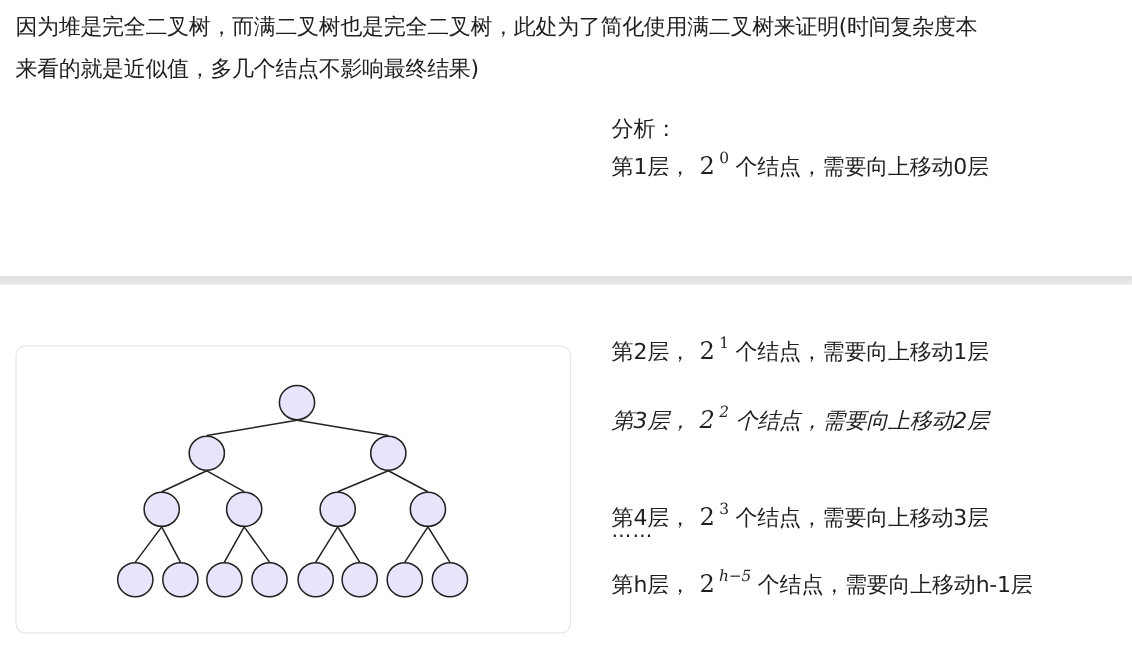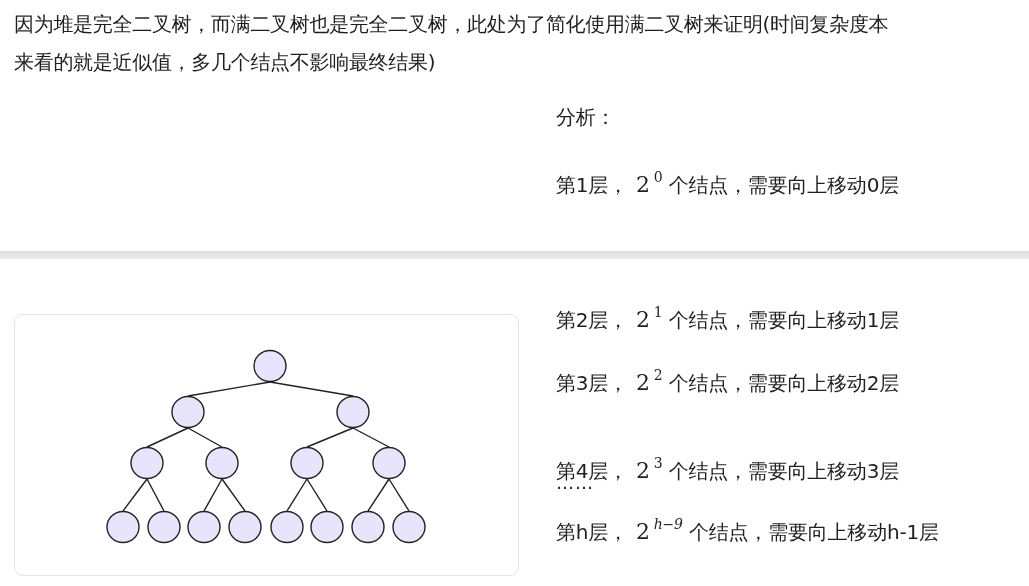--- a/index.html
+++ b/index.html
@@ -43,21 +43,21 @@
 </head>
 <body>
 
 <div class="para">
   <span class="line">因为堆是完全二叉树，而满二叉树也是完全二叉树，此处为了简化使用满二叉树来证明(时间复杂度本</span>
   <span class="line">来看的就是近似值，多几个结点不影响最终结果)</span>
 </div>
 
 <div class="line-text" style="left:556px; top:104px;">分析：</div>
 
-<div class="line-text" style="left:556px; top:169px;">
+<div class="line-text" style="left:556px; top:136px;">
   <span>第1层，</span><span class="math-base">2</span><span class="math-sup">0</span>
   <span>个结点，需要向上移动0层</span>
 </div>
 
 <div class="divider"></div>
 
 <div class="card">
   <svg class="tree-svg" width="505" height="262" viewBox="14 314 505 262">
     <g stroke="#222" stroke-width="1.4" fill="none">
       <line x1="269" y1="381" x2="187" y2="395"></line>
@@ -93,28 +93,28 @@
       <ellipse cx="408" cy="526" rx="16" ry="15.5"></ellipse>
     </g>
   </svg>
 </div>
 
 <div class="line-text" style="left:556px; top:304px;">
   <span>第2层，</span><span class="math-base">2</span><span class="math-sup">1</span>
   <span>个结点，需要向上移动1层</span>
 </div>
 
-<div class="line-text" style="left:556px; top:367px;">
+<div class="line-text" style="left:556px; top:367px;font-style:italic;">
   <span>第3层，</span><span class="math-base">2</span><span class="math-sup">2</span>
   <span>个结点，需要向上移动2层</span>
 </div>
 
 <div class="line-text" style="left:556px; top:417px;margin-top:38px;">
   <span>第4层，</span><span class="math-base">2</span><span class="math-sup">3</span>
   <span>个结点，需要向上移动3层</span>
 </div>
 
 <div class="ellipsis">……</div>
 
 <div class="line-text" style="left:556px; top:516px;">
-  <span>第h层，</span><span class="math-base">2</span><span class="math-sup italic">h−9</span>
+  <span>第h层，</span><span class="math-base">2</span><span class="math-sup italic">h−5</span>
   <span>个结点，需要向上移动h-1层</span>
 </div>
 
 </body></html>

